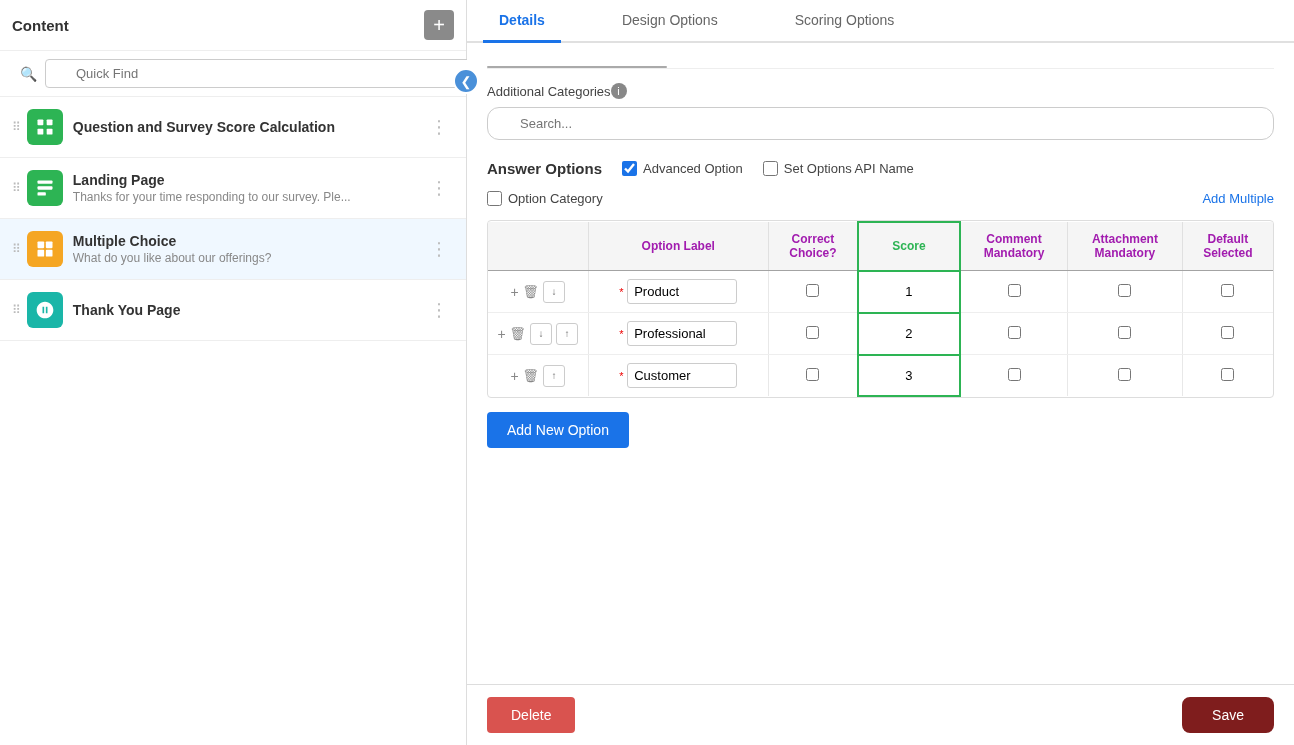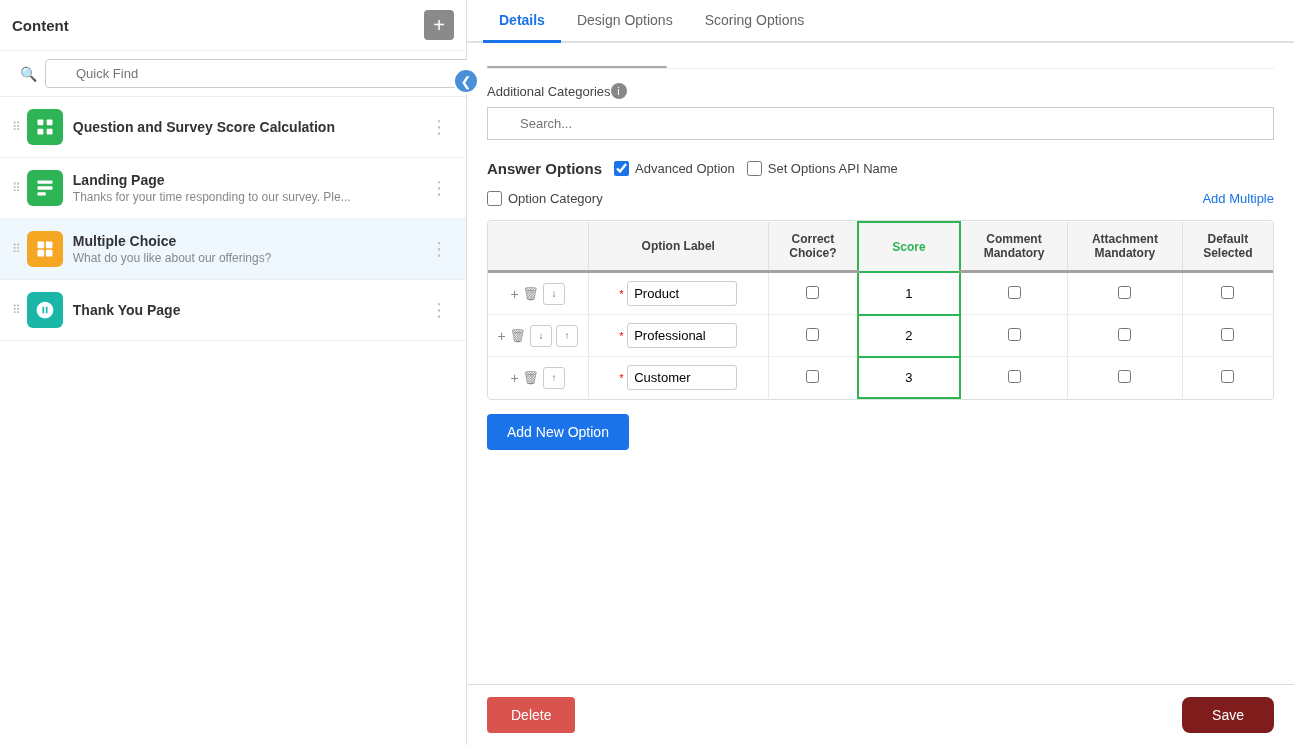--- a/index.html
+++ b/index.html
@@ -124,20 +124,21 @@
       cursor: pointer;
       z-index: 10;
       font-size: 13px;
       border: 2px solid #fff;
     }
     .tabs {
       display: flex;
       border-bottom: 2px solid #e0e0e0;
       padding: 0 16px;
       background: #fff;
+      gap: 45px;
     }
     .tab {
       padding: 12px 16px;
       font-size: 14px;
       color: #666;
       cursor: pointer;
       border-bottom: 3px solid transparent;
       margin-bottom: -2px;
     }
     .tab.active {
@@ -167,21 +168,21 @@
       background: #888;
       color: #fff;
       font-size: 11px;
       display: inline-flex; align-items: center; justify-content: center;
       cursor: pointer;
     }
     .search-field {
       width: 100%;
       padding: 8px 24px 8px 32px;
       border: 1px solid #ccc;
-      border-radius: 0;
+      border-radius: 12px;
       font-size: 13px;
       color: #999;
       position: relative;
     }
     .search-wrap {
       position: relative;
       margin-bottom: 20px;
     }
     .search-wrap .s-icon {
       position: absolute;
@@ -189,21 +190,21 @@
       top: 50%;
       transform: translateY(-50%);
       color: #aaa;
       font-size: 13px;
     }
 
     
     .answer-options-header {
       display: flex;
       align-items: center;
-      gap: 12px;
+      gap: 20px;
       margin-bottom: 14px;
     }
     .answer-options-title {
       font-size: 15px;
       font-weight: 600;
       color: #333;
     }
     .checkbox-label {
       display: flex;
       align-items: center;
@@ -243,23 +244,23 @@
       border-collapse: collapse;
       min-width: 700px;
     }
     .options-table thead tr {
       background: #f5f5f5;
     }
     .options-table th {
       padding: 10px 8px;
       font-size: 12px;
       font-weight: 600;
-      color: #404040;
+      color: #a21caf;
       text-align: center;
-      border-bottom: 3px solid #a3a3a3;
+      border-bottom: 1px solid #a3a3a3;
       border-right: 1px solid #e0e0e0;
     }
     .options-table th:last-child { border-right: none; }
     .options-table td {
       padding: 8px 6px;
       text-align: center;
       border-bottom: 1px solid #eee;
       border-right: 1px solid #e8e8e8;
       font-size: 13px;
       color: #333;

